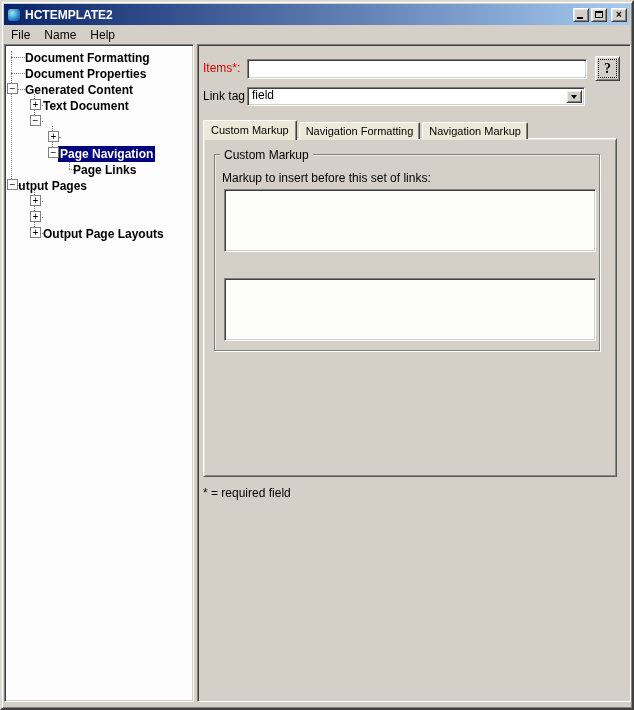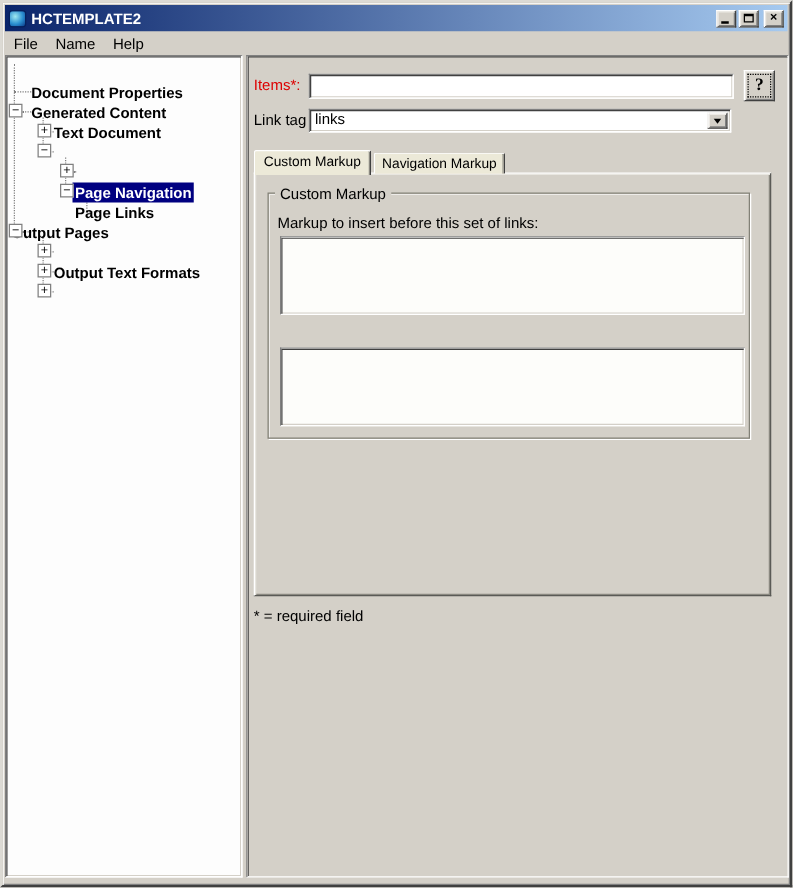--- a/index.html
+++ b/index.html
@@ -129,20 +129,24 @@
     </div>
 
   <div class="tree-panel sunken">
     <div class="tree">
 
       <div class="guide" style="left:4px; top:4px; height:134px;"></div>
       <div class="guide" style="left:27px; top:47px; height:27px;"></div>
       <div class="guide" style="left:45px; top:79px; height:27px;"></div>
       <div class="guide" style="left:62px; top:111px; height:11px;"></div>
       <div class="guide" style="left:27px; top:143px; height:43px;"></div>
+    <div class="tree-row" style="top: 2px;">
+          <span class="conn" style="left: 4px; width: 14px;"></span>
+          <span class="tree-label" style="left: 16px;">Document Formatting</span>
+        </div>
         <div class="tree-row" style="top: 18px; padding-left: 40px;">
           <span class="conn" style="left: 4px; width: 14px;"></span>
           <span class="tree-label" style="left: 16px;">Document Properties</span>
         </div>
         <div class="tree-row" style="top: 34px;">
           <span class="conn" style="left: 10px; width: 8px;"></span>
           <span class="expander" style="left: 0px;">−</span>
           <span class="tree-label" style="left: 16px;">Generated Content</span>
         </div>
         <div class="tree-row" style="top: 50px;">
@@ -158,59 +162,60 @@
           <span class="conn" style="left: 51px; width: 2px;"></span>
           <span class="expander" style="left: 41px;">+</span>
         </div>
         <div class="tree-row" style="top: 98px;">
           <span class="conn" style="left: 51px; width: 2px;"></span>
           <span class="expander" style="left: 41px;">−</span>
           <span class="tree-label selected" style="left: 51px;">Page Navigation</span>
         </div>
         <div class="tree-row" style="top: 114px;">
           <span class="conn" style="left: 62px; width: 9px;"></span>
-          <span class="tree-label" style="left: 51px;">Page Links</span>
+          <span class="tree-label" style="left: 64px;">Page Links</span>
         </div>
         <div class="tree-row" style="top: 130px;">
           <span class="conn" style="left: 10px; width: 8px;"></span>
           <span class="expander" style="left: 0px;">−</span>
           <span class="tree-label" style="left: 0;">Output Pages</span>
         </div>
         <div class="tree-row" style="top: 146px;">
           <span class="conn" style="left: 33px; width: 3px;"></span>
           <span class="expander" style="left: 23px;">+</span>
         </div>
         <div class="tree-row" style="top: 162px;">
           <span class="conn" style="left: 33px; width: 3px;"></span>
           <span class="expander" style="left: 23px;">+</span>
-          <span class="tree-label" style="left: 34px;">Output Text Formats</span>
         </div>
         <div class="tree-row" style="top: 178px;">
           <span class="conn" style="left: 33px; width: 3px;"></span>
           <span class="expander" style="left: 23px;">+</span>
+          <span class="tree-label" style="left: 34px;">Output Page Layouts</span>
         </div>
       </div>
   </div>
 
   <div class="right-panel sunken">
 
     <span class="form-label req" style="left:5px; top:16px;">Items*:</span>
     <input class="name-input field" type="text" value="" style="">
     <button class="help-btn">?</button>
 
     <span class="form-label" style="left:5px; top:44px;">Link tag</span>
     <div class="combo field">
-      <span>links</span>
+      <span>field</span>
       <span class="combo-btn">
         <span class="arrow-down"></span>
       </span>
     </div>
 
     <div class="tab-bar">
         <div class="tab active">Custom Markup</div>
+        <div class="tab">Navigation Formatting</div>
         <div class="tab">Navigation Markup</div>
       </div>
 
     <div class="tab-panel">
       <div class="groupbox">
         <span class="legend">Custom Markup</span>
         <span class="gb-label" style="top:16px;">Markup to insert before this set of links:</span>
         <textarea class="ta" style="top: 34px;"></textarea>
         <textarea class="ta" style="top: 123px;"></textarea>
       </div>

